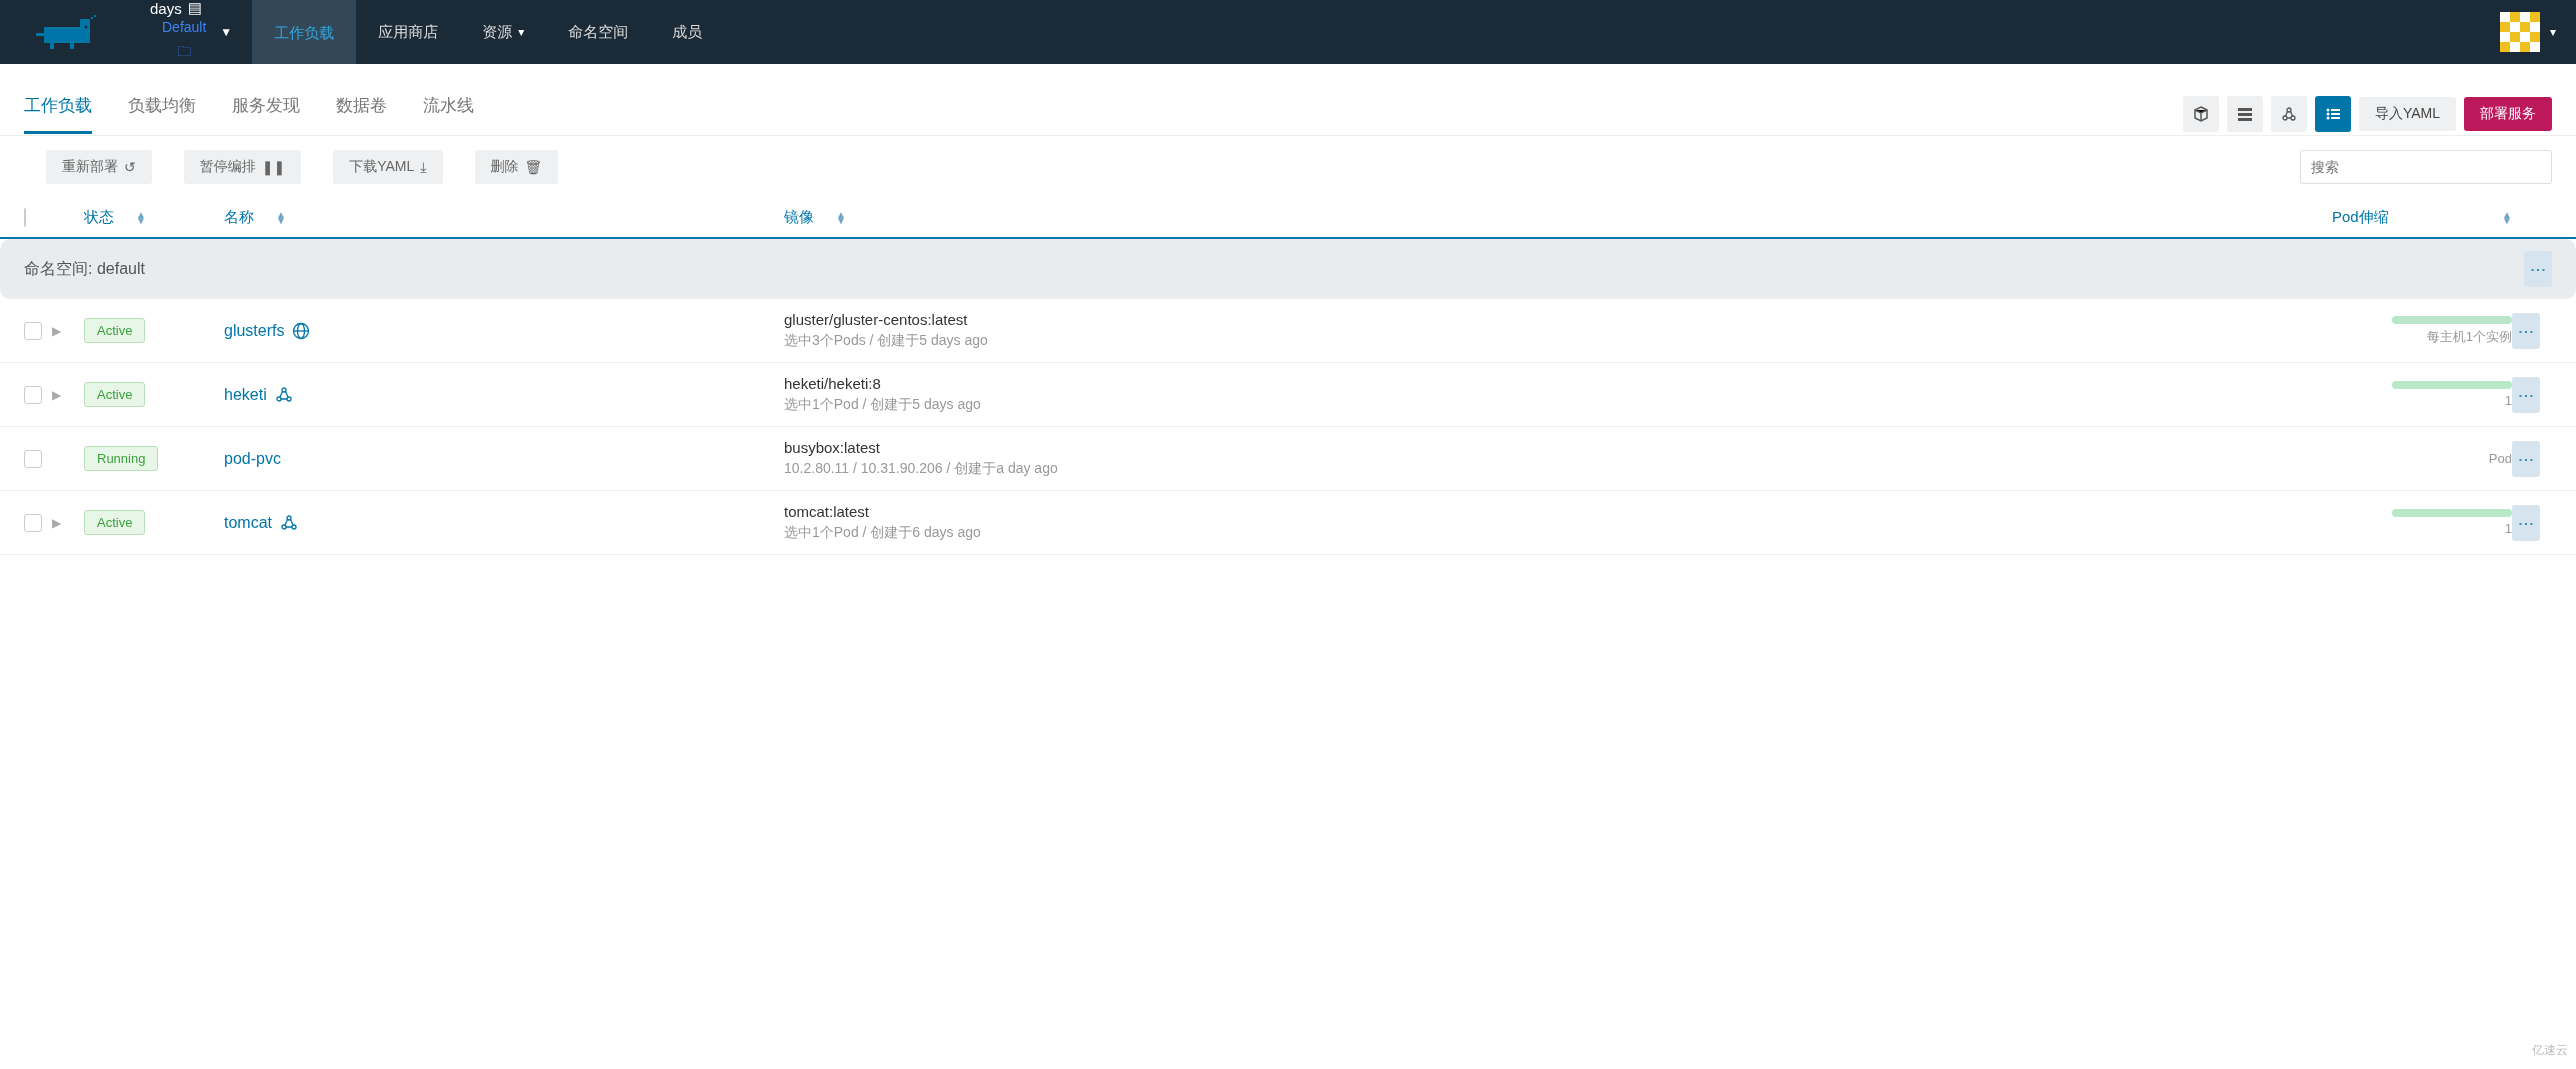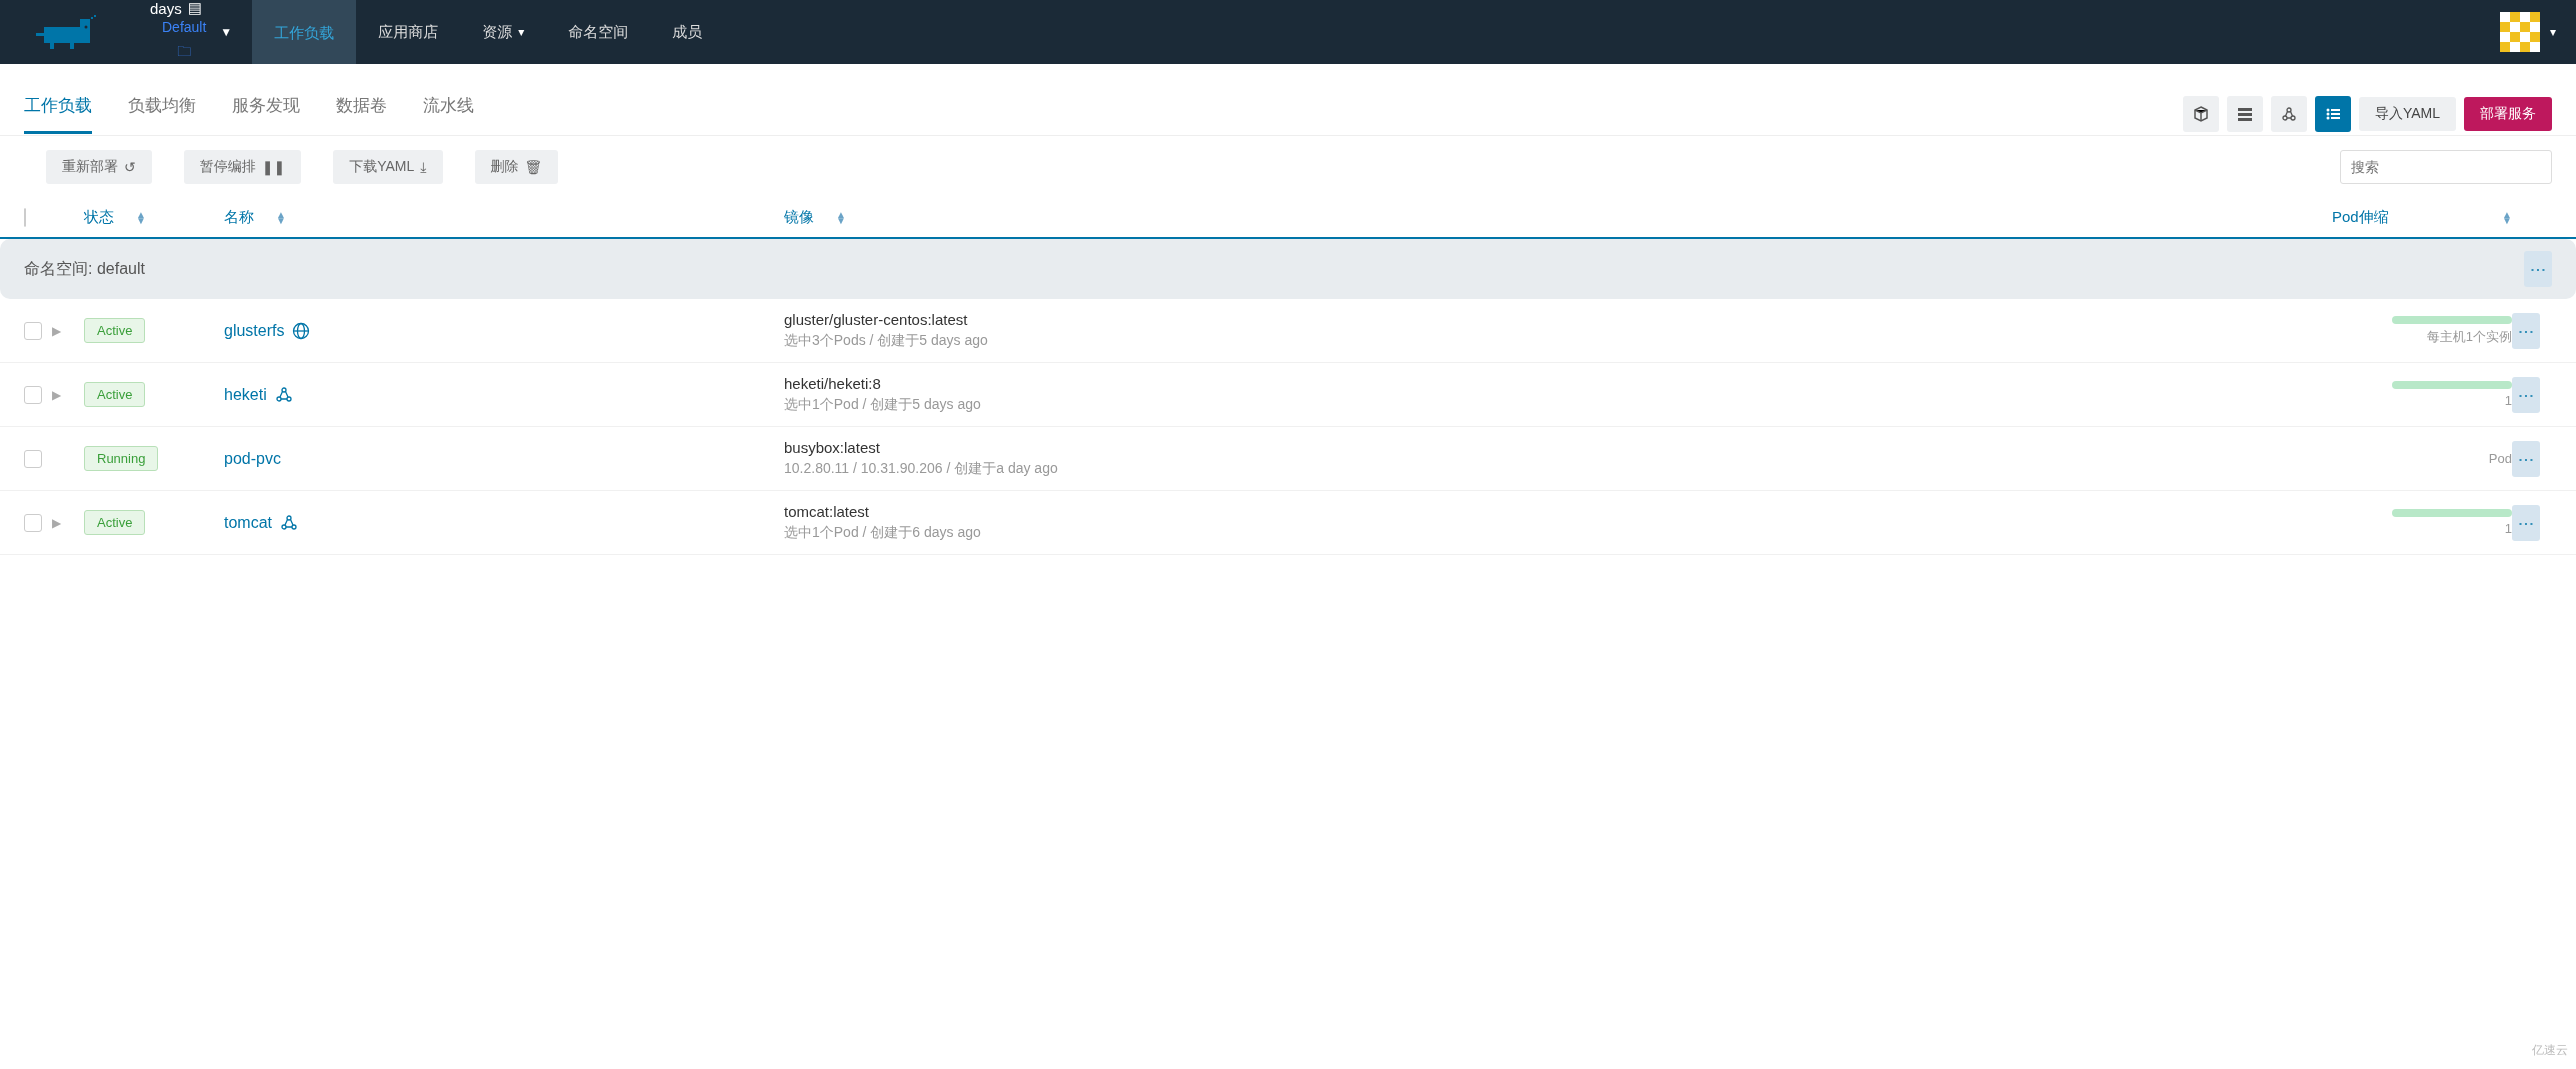--- a/index.html
+++ b/index.html
@@ -28,21 +28,21 @@
 .sub-right { margin-left: auto; display: flex; align-items: center; gap: 8px; }
 .icon-btn { width: 36px; height: 36px; display:flex; align-items:center; justify-content:center; background:#eef0f2; border:none; border-radius:3px; cursor:pointer; color:#555; }
 .icon-btn.active { background:#0075a8; color:#fff; }
 .btn { padding: 8px 16px; border: none; border-radius: 3px; font-size: 14px; cursor: pointer; }
 .btn-default { background:#eef0f2; color:#444; }
 .btn-primary { background:#be185d; color:#fff; }
 
 
 .actionbar { display:flex; align-items:center; padding: 14px 24px; gap: 10px; border-top: 1px solid #eee; }
 .action-btn { padding: 8px 16px; background:#eef0f2; border:none; border-radius:3px; color:#666; font-size:14px; cursor:pointer; display:flex; align-items:center; gap:6px;margin-left:22px; }
-.search-input { margin-left:auto; width: 212px; height: 34px; padding: 0 10px; border:1px solid #ddd; border-radius:3px; font-size:14px; }
+.search-input { margin-left:auto; width: 252px; height: 34px; padding: 0 10px; border:1px solid #ddd; border-radius:3px; font-size:14px; }
 
 
 .thead { display:flex; align-items:center; padding: 10px 24px; border-bottom: 2px solid #0075a8; color:#0075a8; font-size:15px; gap:0; }
 .col-cb { width: 60px; }
 .col-status { width: 140px; }
 .col-name { width: 560px; }
 .col-image { flex:1; }
 .col-scale { width: 180px; text-align:right; }
 .col-menu { width: 40px; }
 .th { display:flex; align-items:center; gap:22px; cursor:pointer; }

